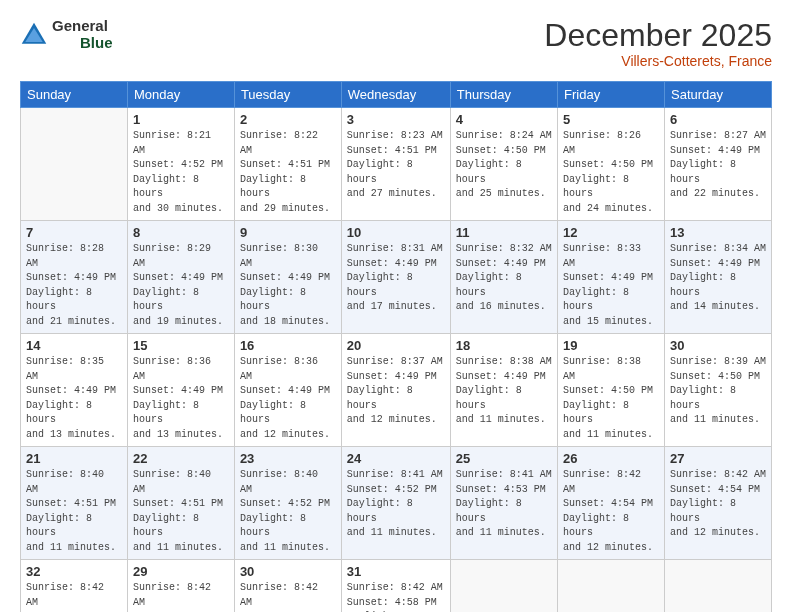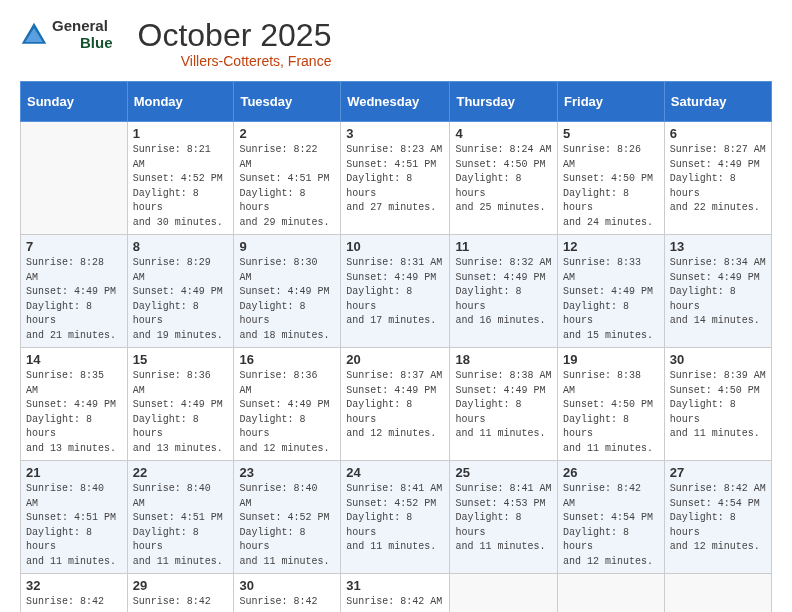--- a/index.html
+++ b/index.html
@@ -11,20 +11,21 @@
       overflow: hidden;
     }
     .page {
       width: 792px;
       min-height: 612px;
       padding: 18px 20px 10px 20px;
       background: #fff;
     }
     .header {
       display: flex;
+      justify-content: space-between;
       align-items: flex-start;
       margin-bottom: 12px;
       gap: 25px;
     }
     .logo {
       display: flex;
       align-items: center;
       gap: 4px;
     }
     .logo-text {
@@ -62,23 +63,23 @@
     }
     .calendar {
       width: 100%;
       border-collapse: collapse;
       border: 1px solid #ccc;
     }
     .calendar th {
       background: #2a6fc9;
       color: #fff;
       text-align: left;
-      padding: 12px 6px;
+      padding: 5px 6px;
       font-size: 13px;
-      font-weight: bold;
+      font-weight: normal;
       border: 1px solid #5592d9;
     }
     .calendar td {
       vertical-align: top;
       border: 1px solid #ccc;
       padding: 4px 5px;
       width: 113px;
       min-height: 78px;
       font-size: 10.5px;
       color: #333;
@@ -113,21 +114,21 @@
       <svg class="logo-icon" viewBox="0 0 32 32" xmlns="http://www.w3.org/2000/svg">
         <polygon points="16,2 30,26 2,26" fill="#1a6fb5"></polygon>
         <polygon points="16,8 26,24 6,24" fill="#5aa0e0"></polygon>
       </svg>
       <div class="logo-text">
         <span class="logo-general">General</span>
         <span class="logo-blue">Blue</span>
       </div>
     </div>
     <div class="title-block">
-      <div class="month-title">October 2025</div>
+      <div class="month-title">December 2025</div>
       <div class="subtitle">Villers-Cotterets, France</div>
     </div>
   </div>
 
   <table class="calendar">
     <thead>
       <tr>
         <th>Sunday</th>
         <th>Monday</th>
         <th>Tuesday</th>

